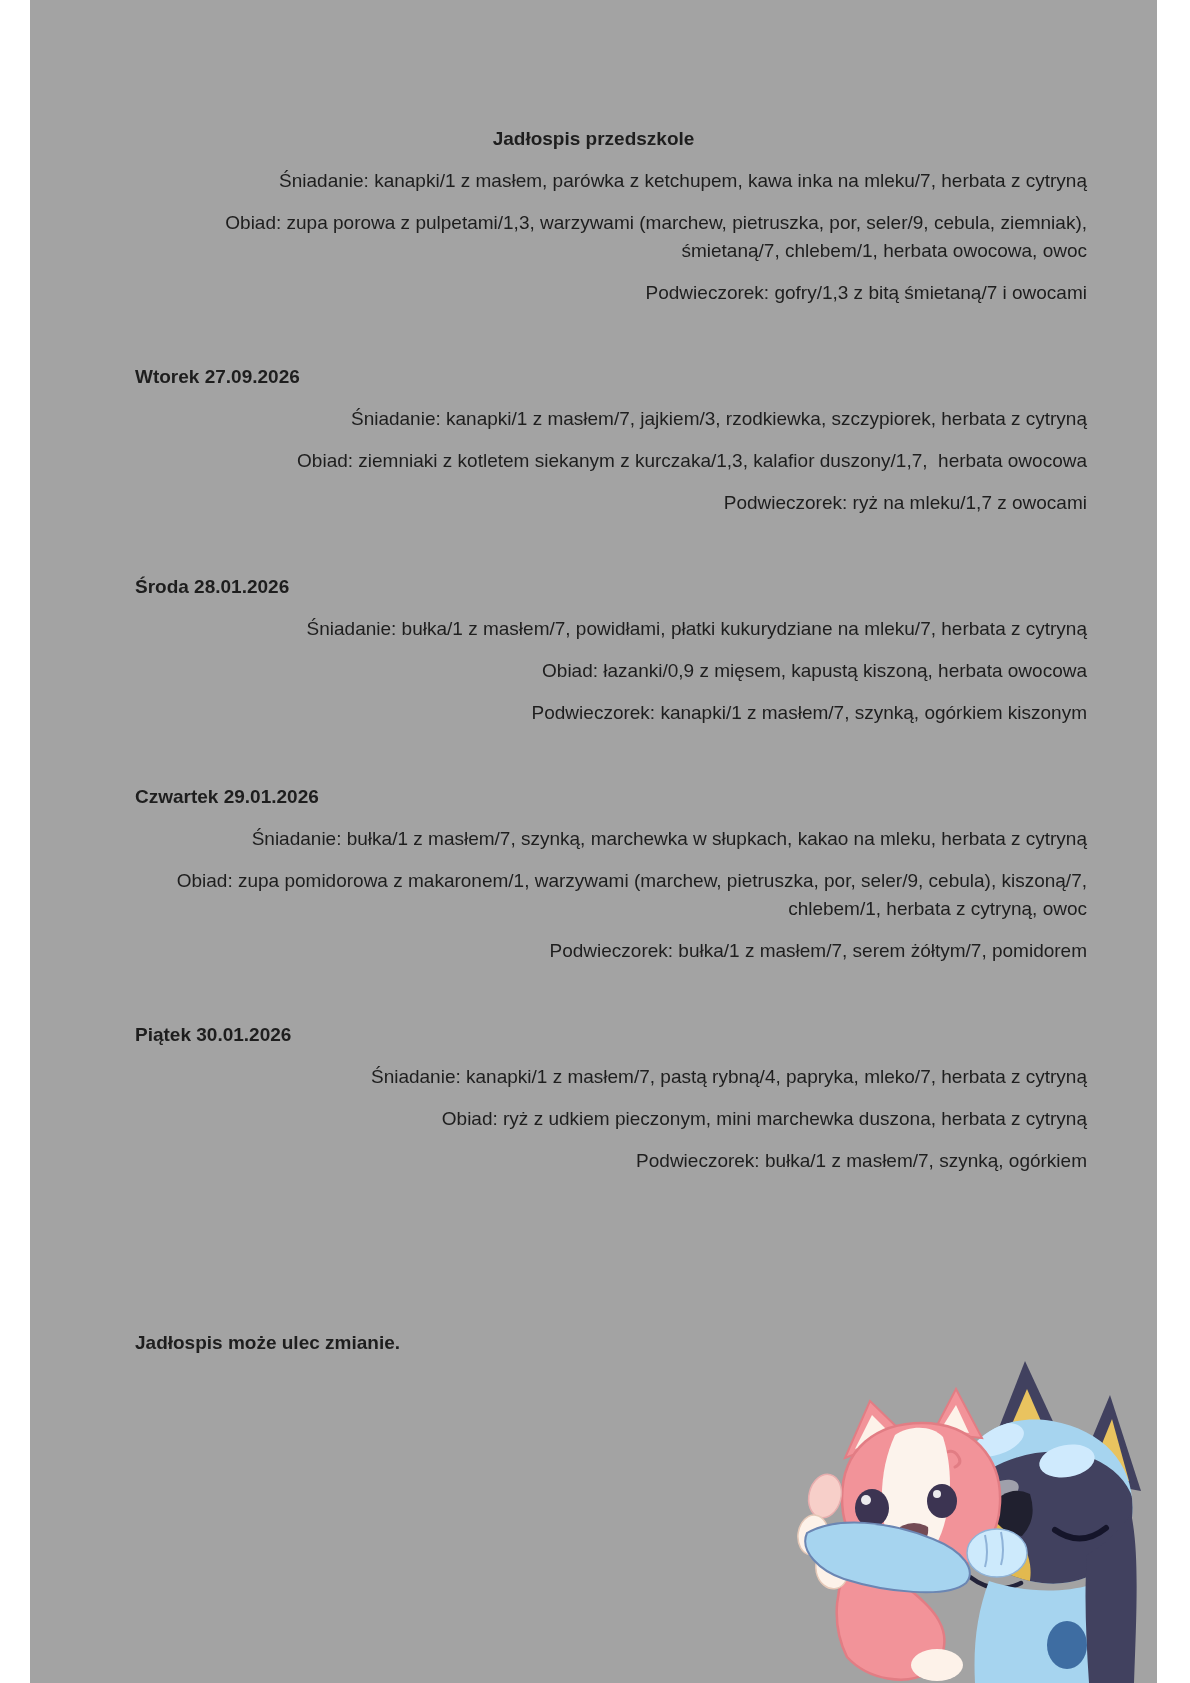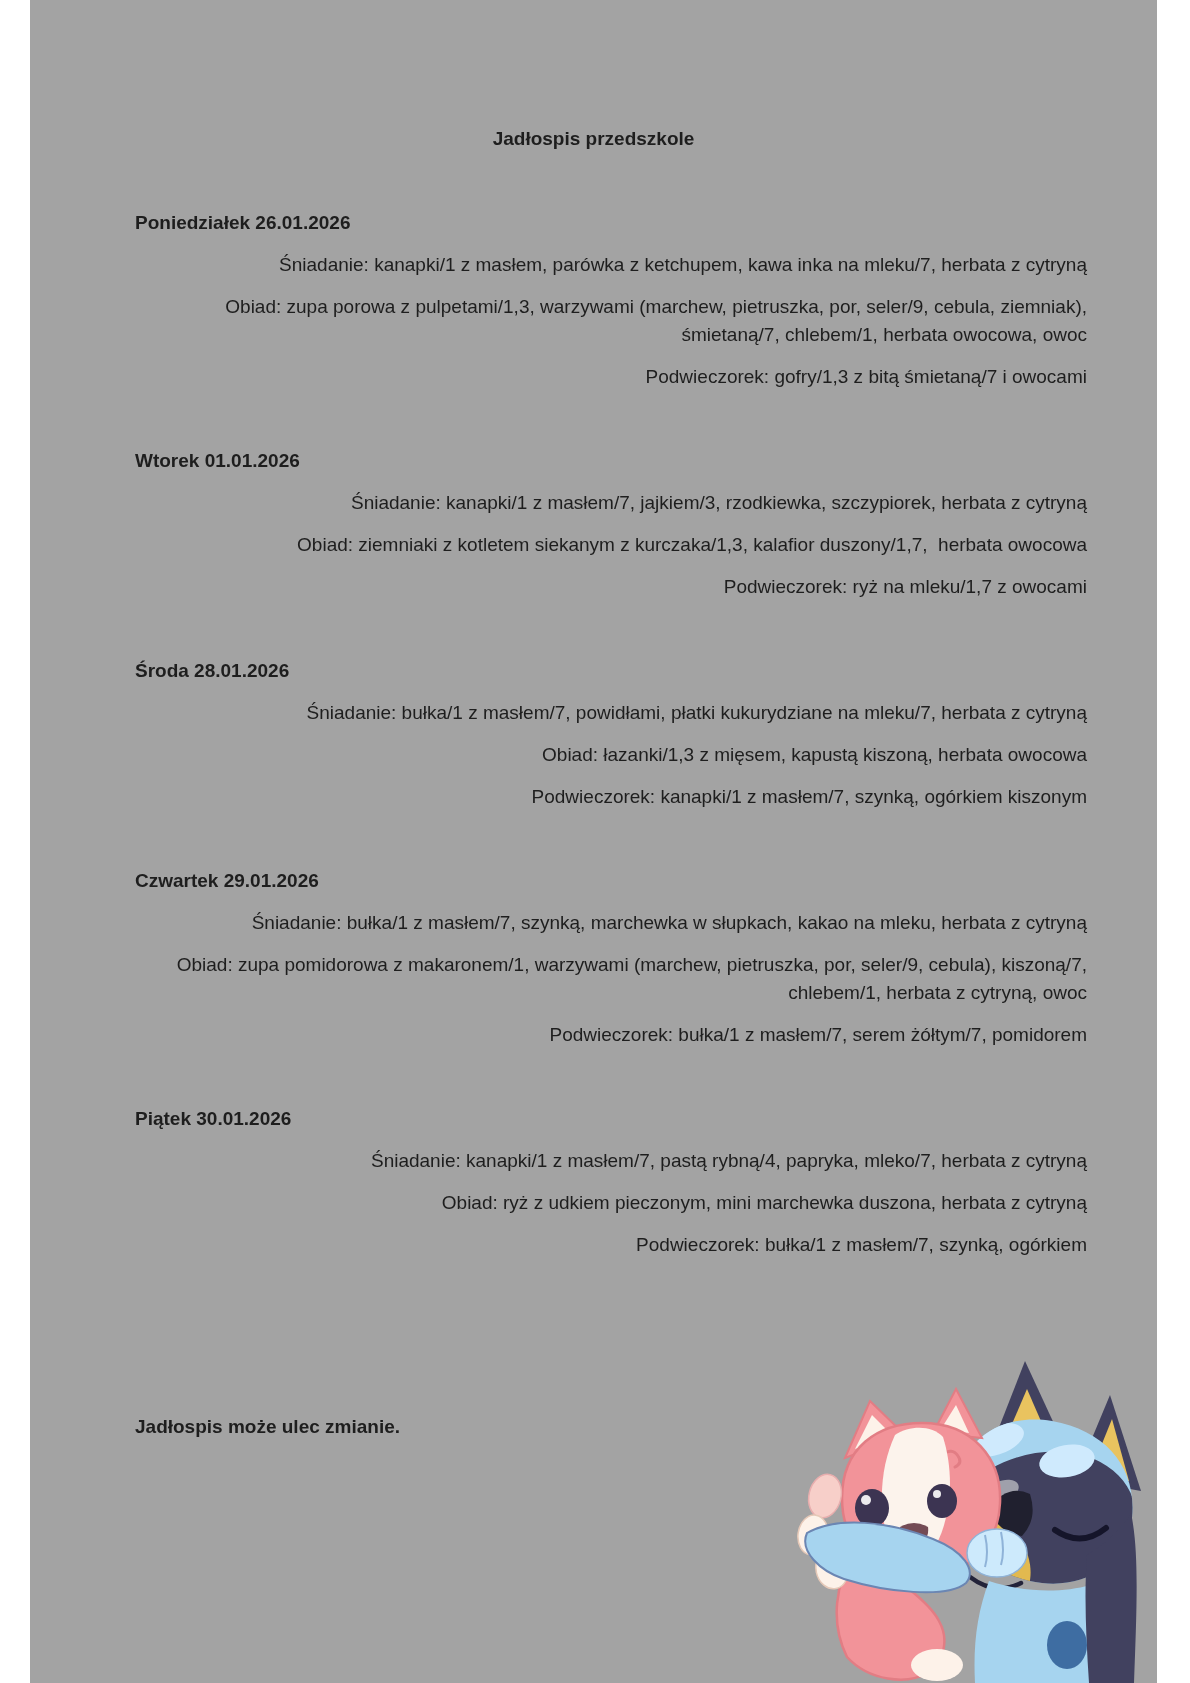--- a/index.html
+++ b/index.html
@@ -58,37 +58,36 @@
 </head>
 <body>
 
 <div class="page">
 
   <h1 class="title">Jadłospis przedszkole</h1>
 
   <div class="content">
     <div id="days">
     <section class="day">
-      <h2 class="day-header">Poniedziałek 26.01.2026</h2>
     <p class="meal">Śniadanie: kanapki/1 z masłem, parówka z ketchupem, kawa inka na mleku/7, herbata z cytryną</p>
           <p class="meal">Obiad: zupa porowa z pulpetami/1,3, warzywami (marchew, pietruszka, por, seler/9, cebula, ziemniak), śmietaną/7, chlebem/1, herbata owocowa, owoc</p>
           <p class="meal">Podwieczorek: gofry/1,3 z bitą śmietaną/7 i owocami</p>
         </section>
 
     <section class="day">
-      <h2 class="day-header">Wtorek 01.01.2026</h2>
+      <h2 class="day-header">Wtorek 27.09.2026</h2>
     <p class="meal">Śniadanie: kanapki/1 z masłem/7, jajkiem/3, rzodkiewka, szczypiorek, herbata z cytryną</p>
           <p class="meal">Obiad: ziemniaki z kotletem siekanym z kurczaka/1,3, kalafior duszony/1,7,  herbata owocowa</p>
           <p class="meal">Podwieczorek: ryż na mleku/1,7 z owocami</p>
         </section>
 
     <section class="day">
       <h2 class="day-header">Środa 28.01.2026</h2>
     <p class="meal">Śniadanie: bułka/1 z masłem/7, powidłami, płatki kukurydziane na mleku/7, herbata z cytryną</p>
-          <p class="meal">Obiad: łazanki/1,3 z mięsem, kapustą kiszoną, herbata owocowa</p>
+          <p class="meal">Obiad: łazanki/0,9 z mięsem, kapustą kiszoną, herbata owocowa</p>
           <p class="meal">Podwieczorek: kanapki/1 z masłem/7, szynką, ogórkiem kiszonym</p>
         </section>
 
     <section class="day">
       <h2 class="day-header">Czwartek 29.01.2026</h2>
     <p class="meal">Śniadanie: bułka/1 z masłem/7, szynką, marchewka w słupkach, kakao na mleku, herbata z cytryną</p>
           <p class="meal">Obiad: zupa pomidorowa z makaronem/1, warzywami (marchew, pietruszka, por, seler/9, cebula), kiszoną/7, chlebem/1, herbata z cytryną, owoc</p>
           <p class="meal">Podwieczorek: bułka/1 z masłem/7, serem żółtym/7, pomidorem</p>
         </section>
 

